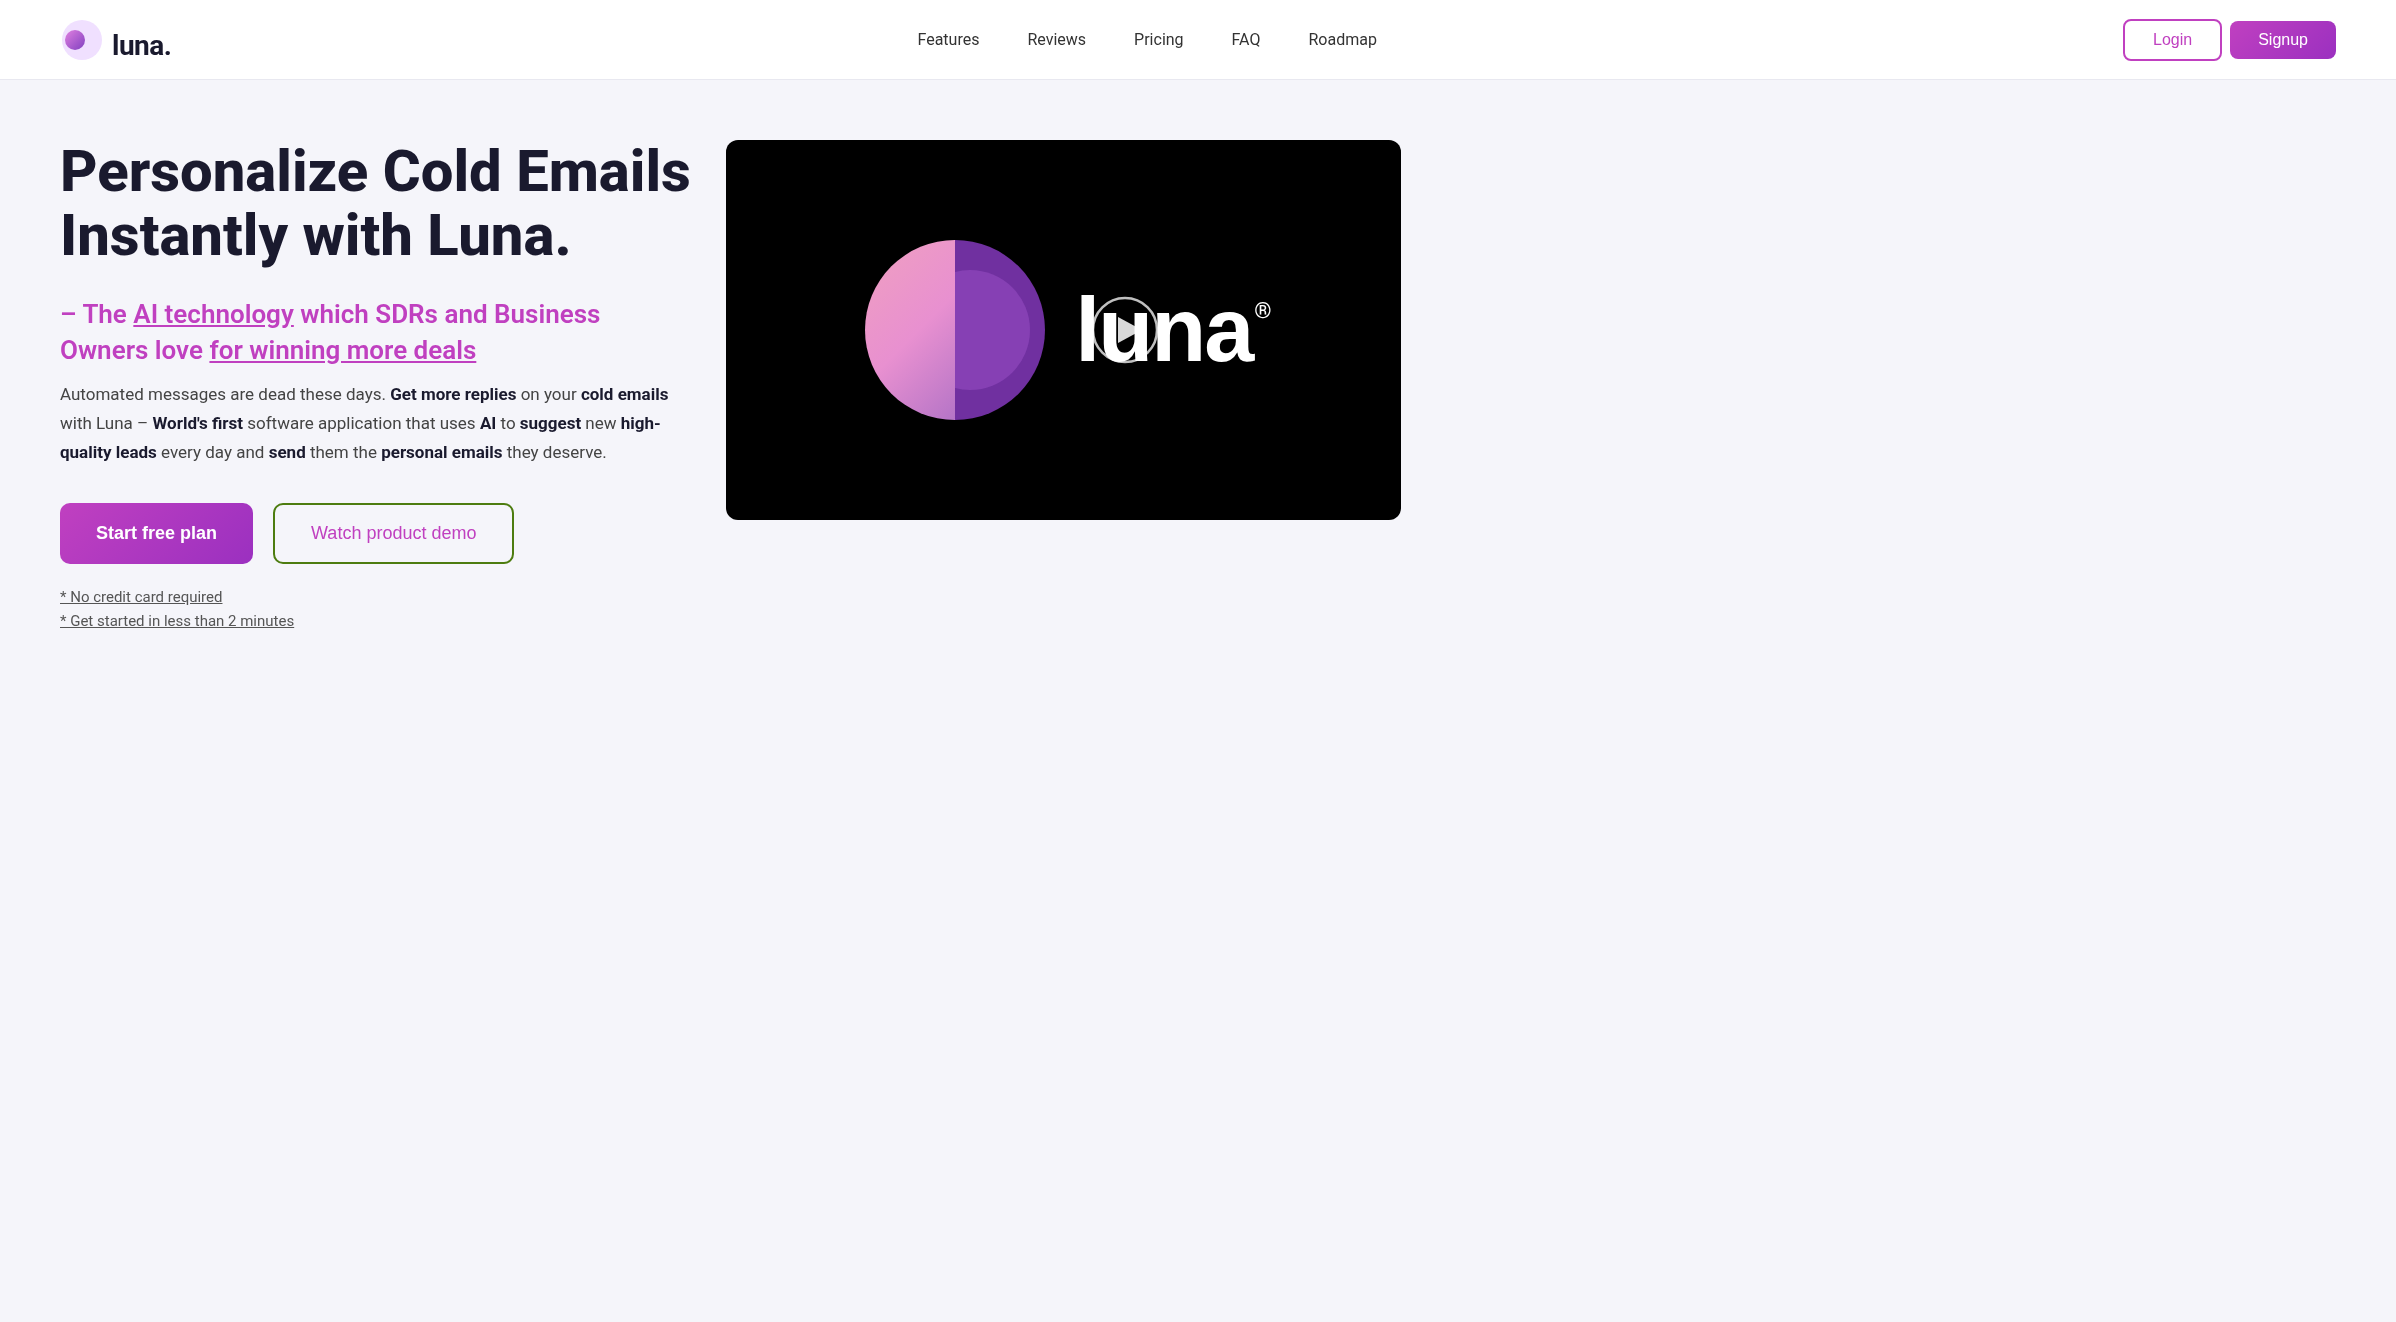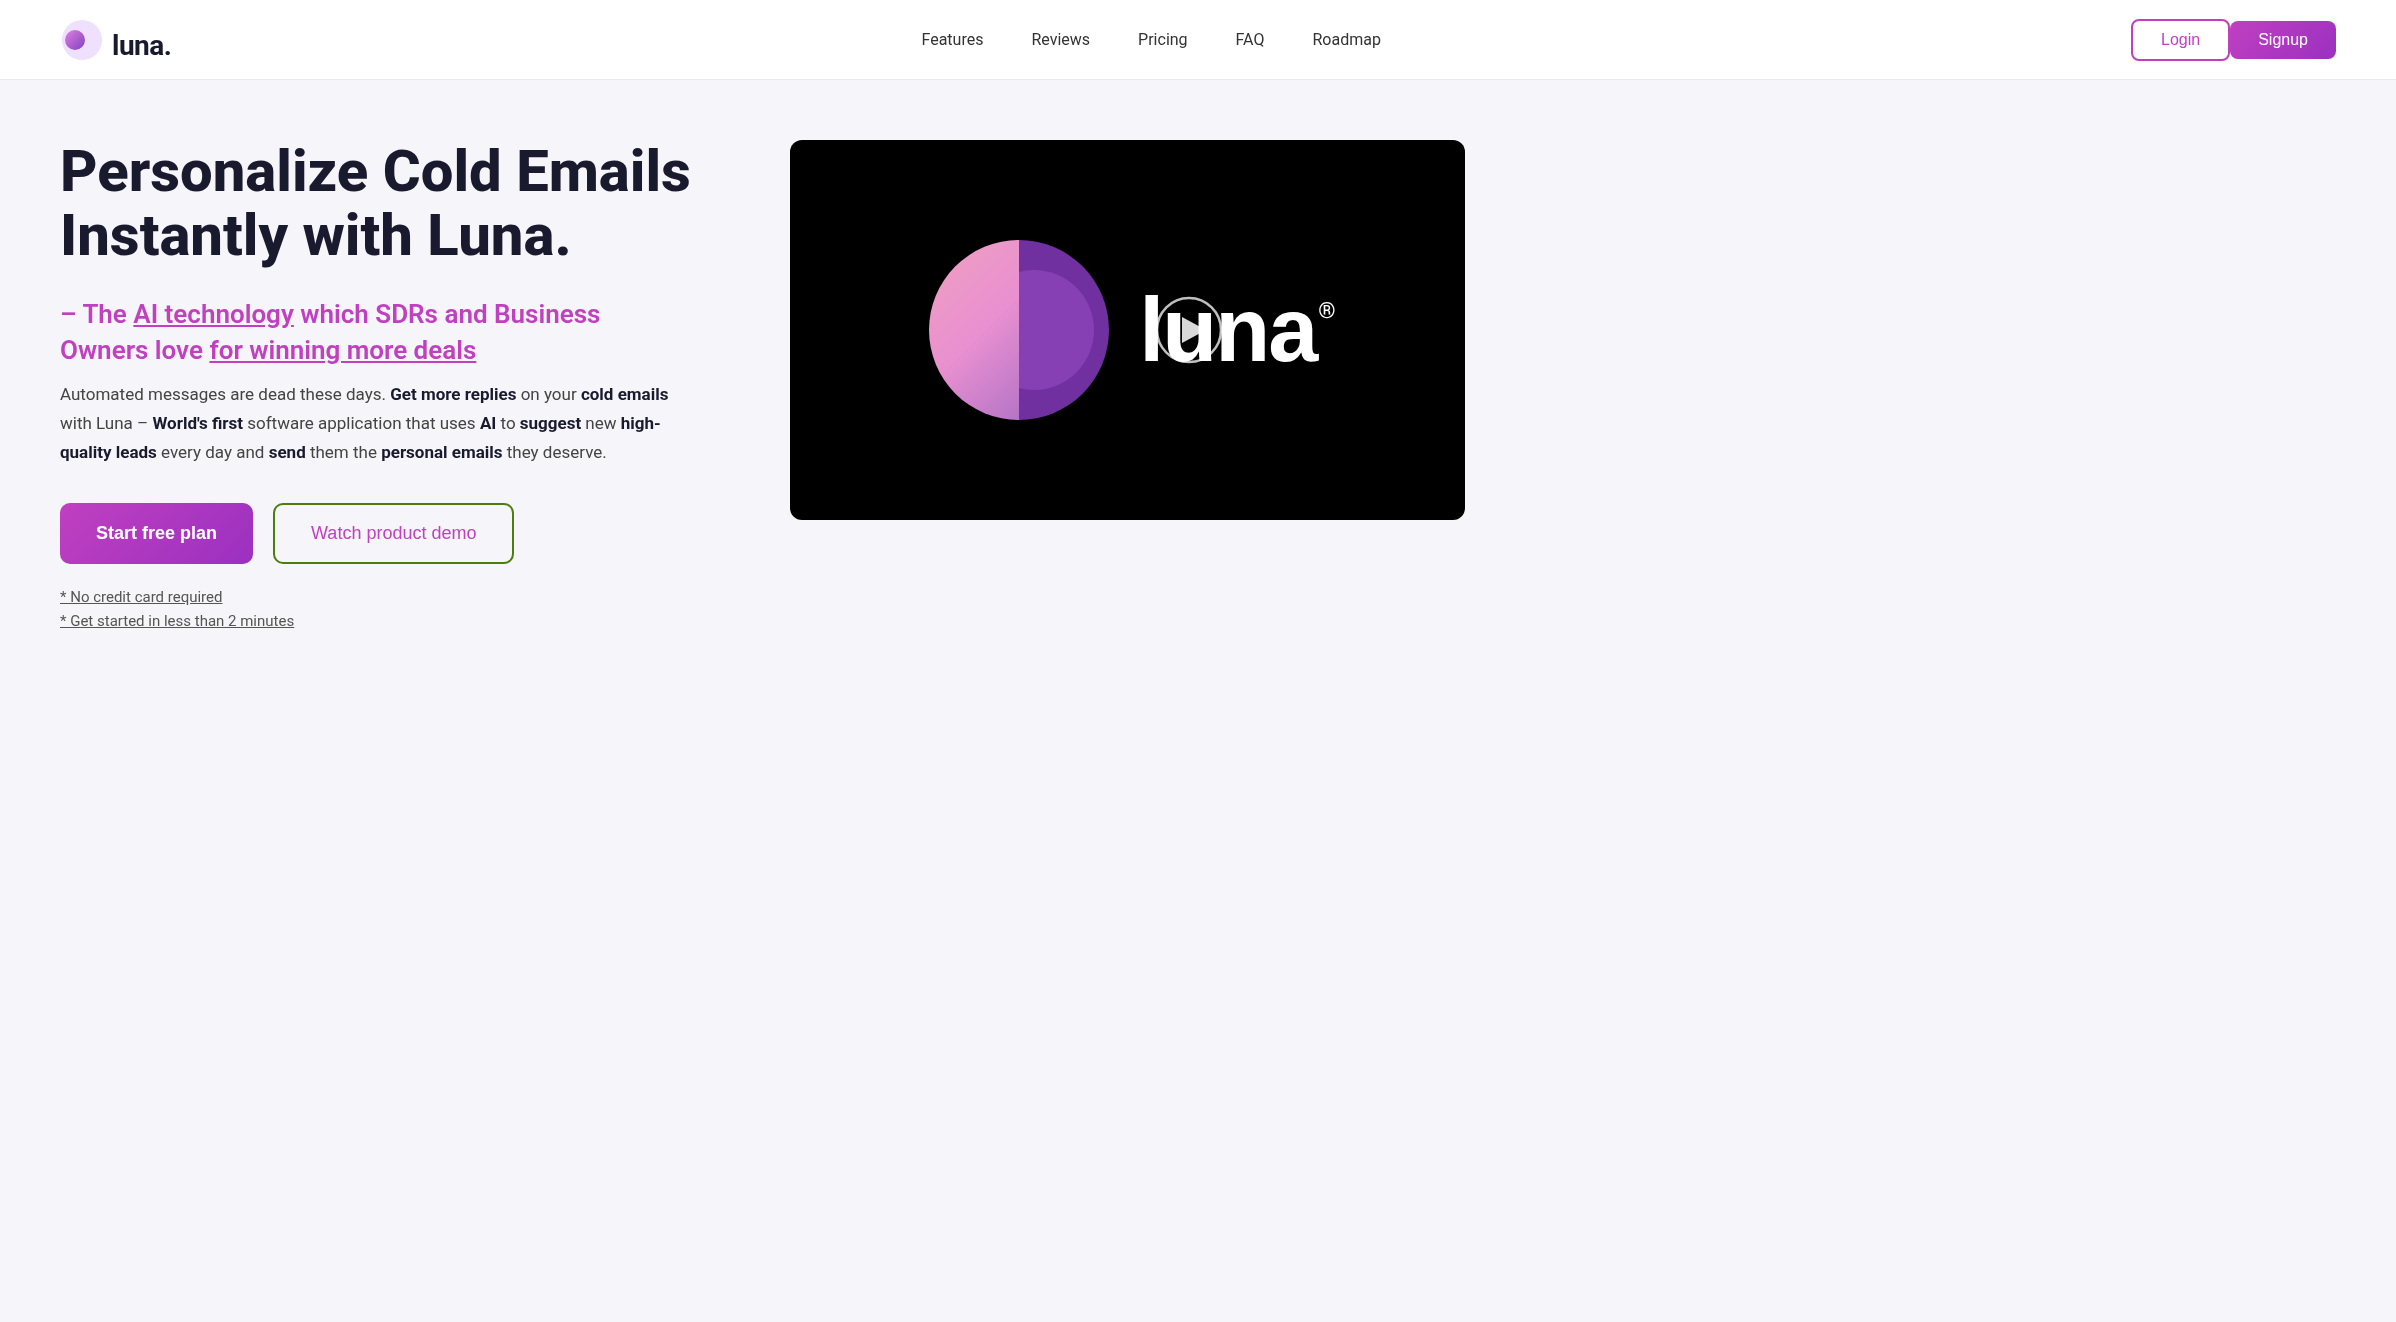--- a/index.html
+++ b/index.html
@@ -55,21 +55,21 @@
     .nav-links a {
       text-decoration: none;
       color: #333;
       font-size: 16px;
       font-weight: 400;
     }
 
     .nav-buttons {
       display: flex;
       align-items: center;
-      gap: 0;
+      gap: 8px;
     }
 
     .btn-login {
       padding: 10px 28px;
       border: 2px solid #c040c0;
       background: transparent;
       color: #c040c0;
       border-radius: 8px;
       font-size: 16px;
       font-weight: 500;
@@ -85,21 +85,21 @@
       font-size: 16px;
       font-weight: 500;
       cursor: pointer;
     }
 
     
     .hero {
       display: flex;
       align-items: flex-start;
       padding: 60px 60px 60px 60px;
-      gap: 96px;
+      gap: 32px;
       max-width: 1440px;
     }
 
     .hero-content {
       flex: 0 0 48%;
       max-width: 680px;
     }
 
     .hero-title {
       font-size: 58px;

